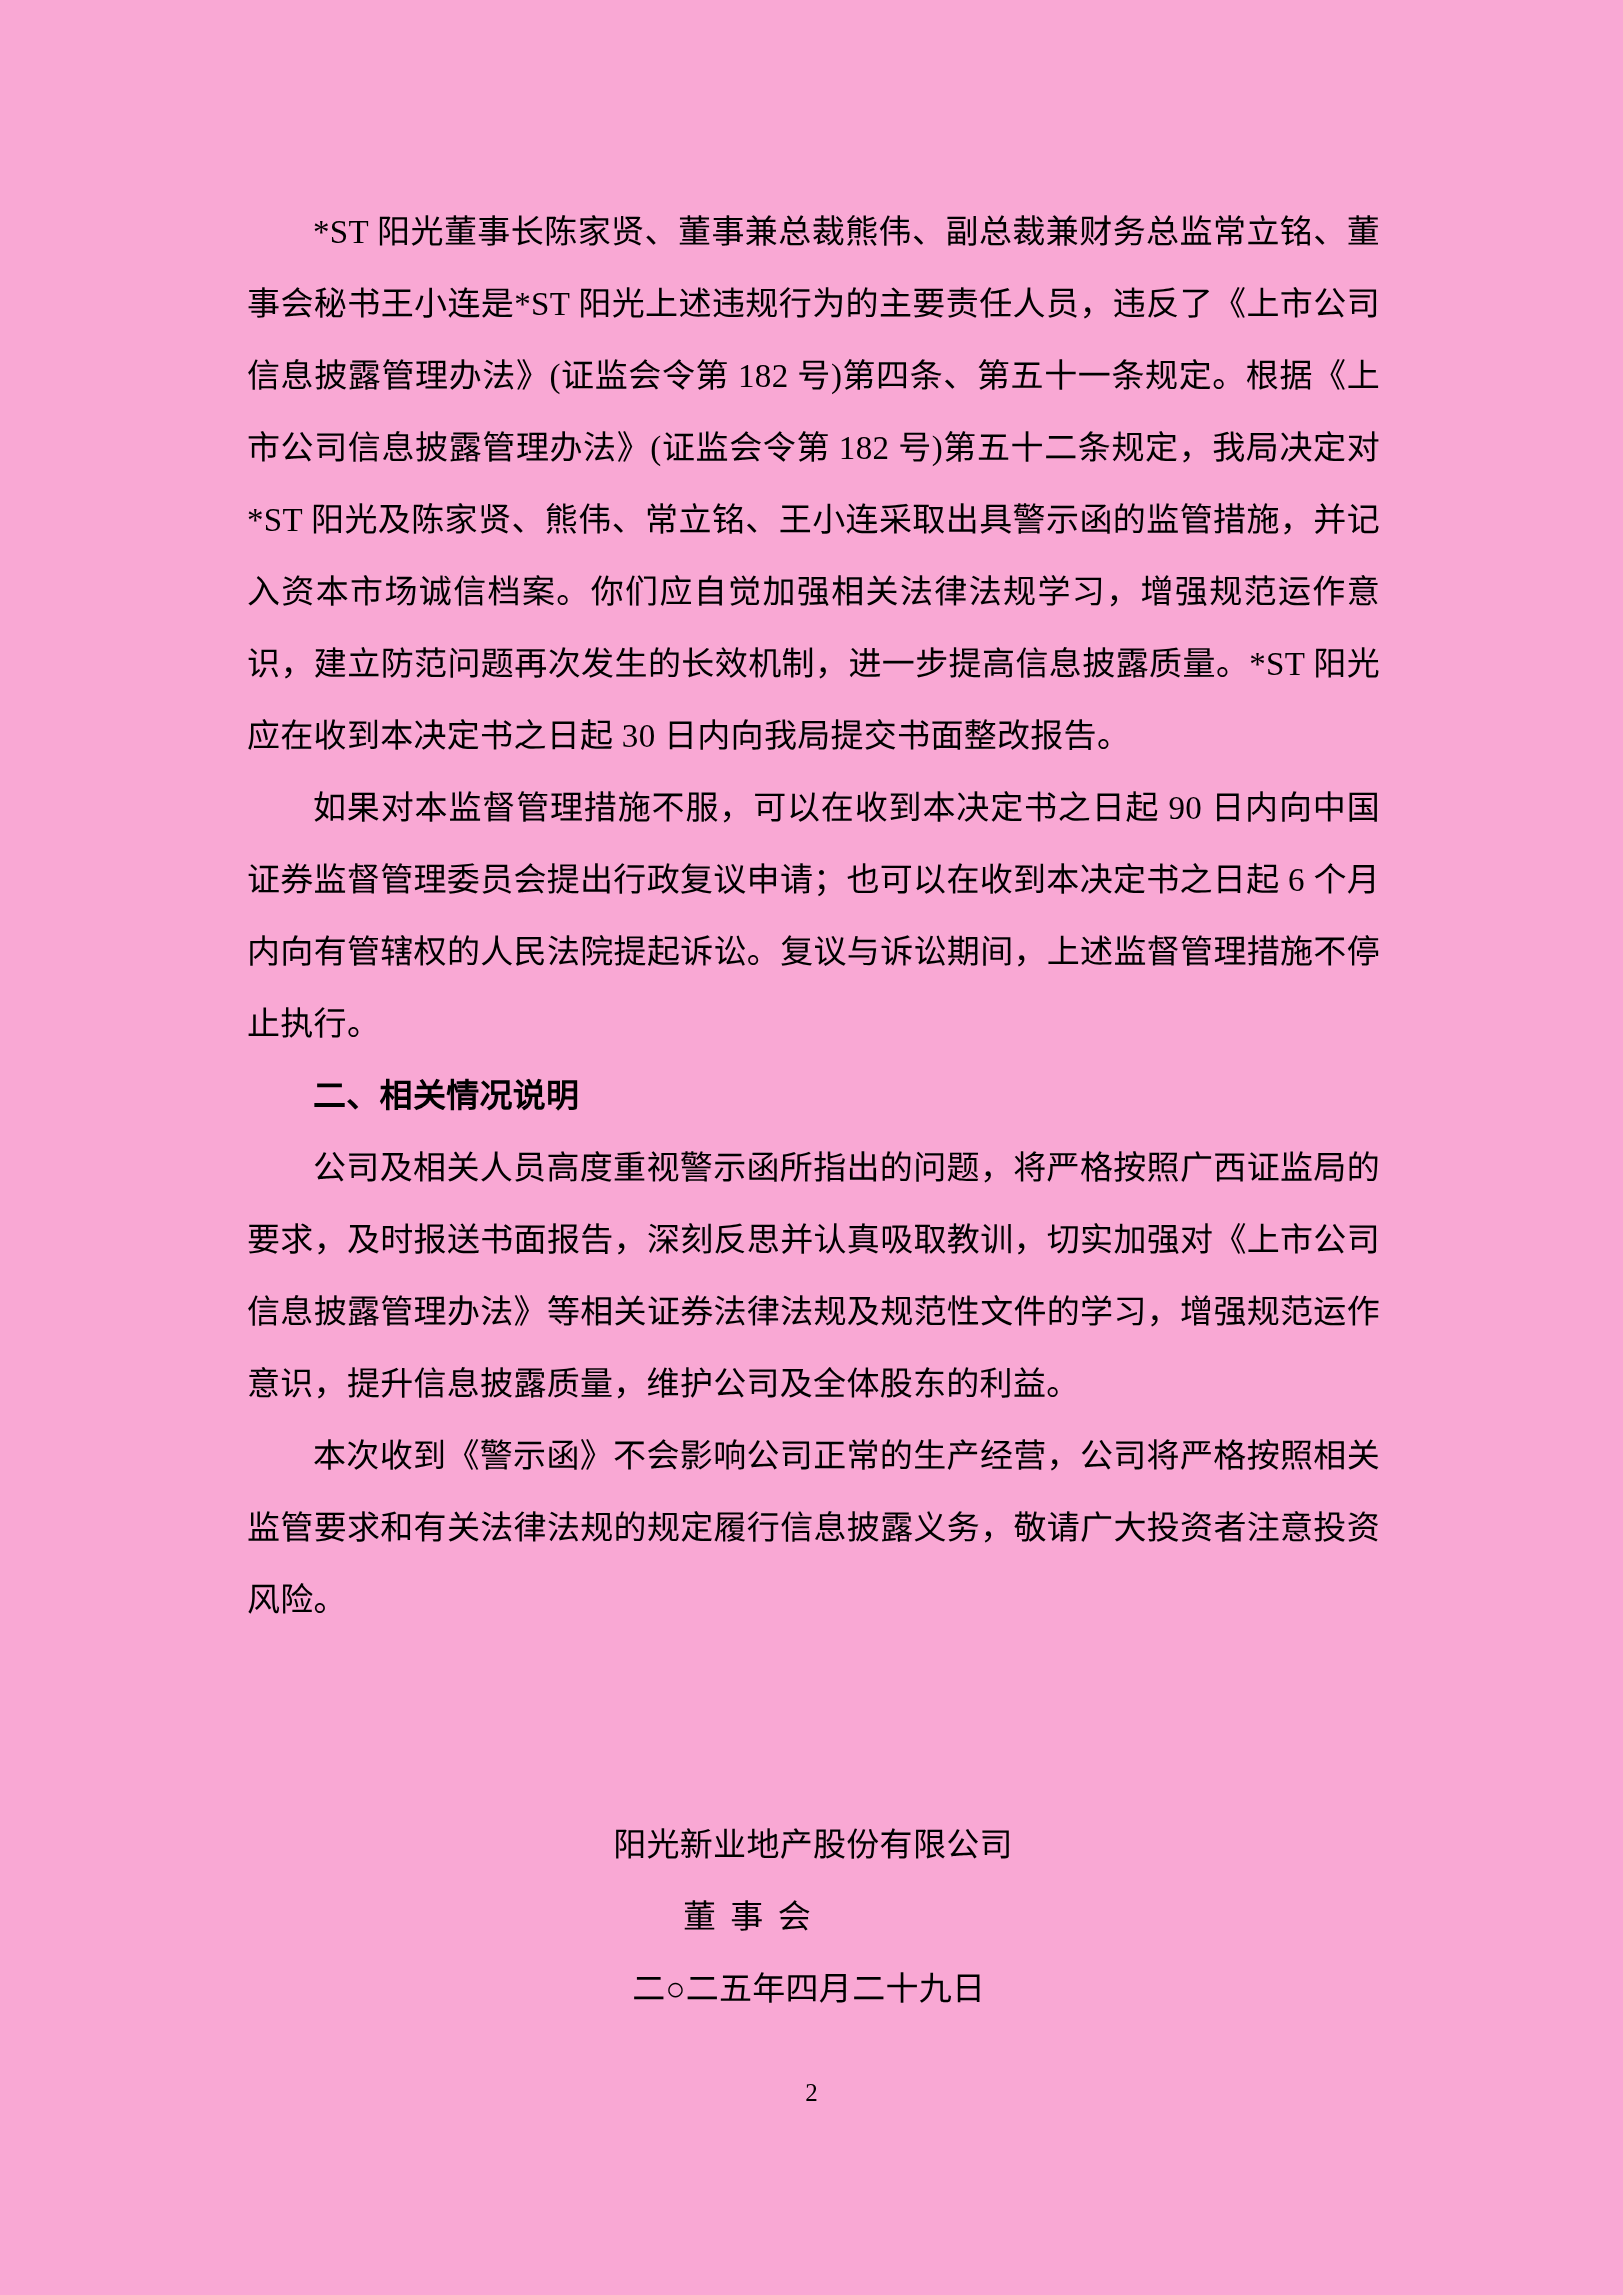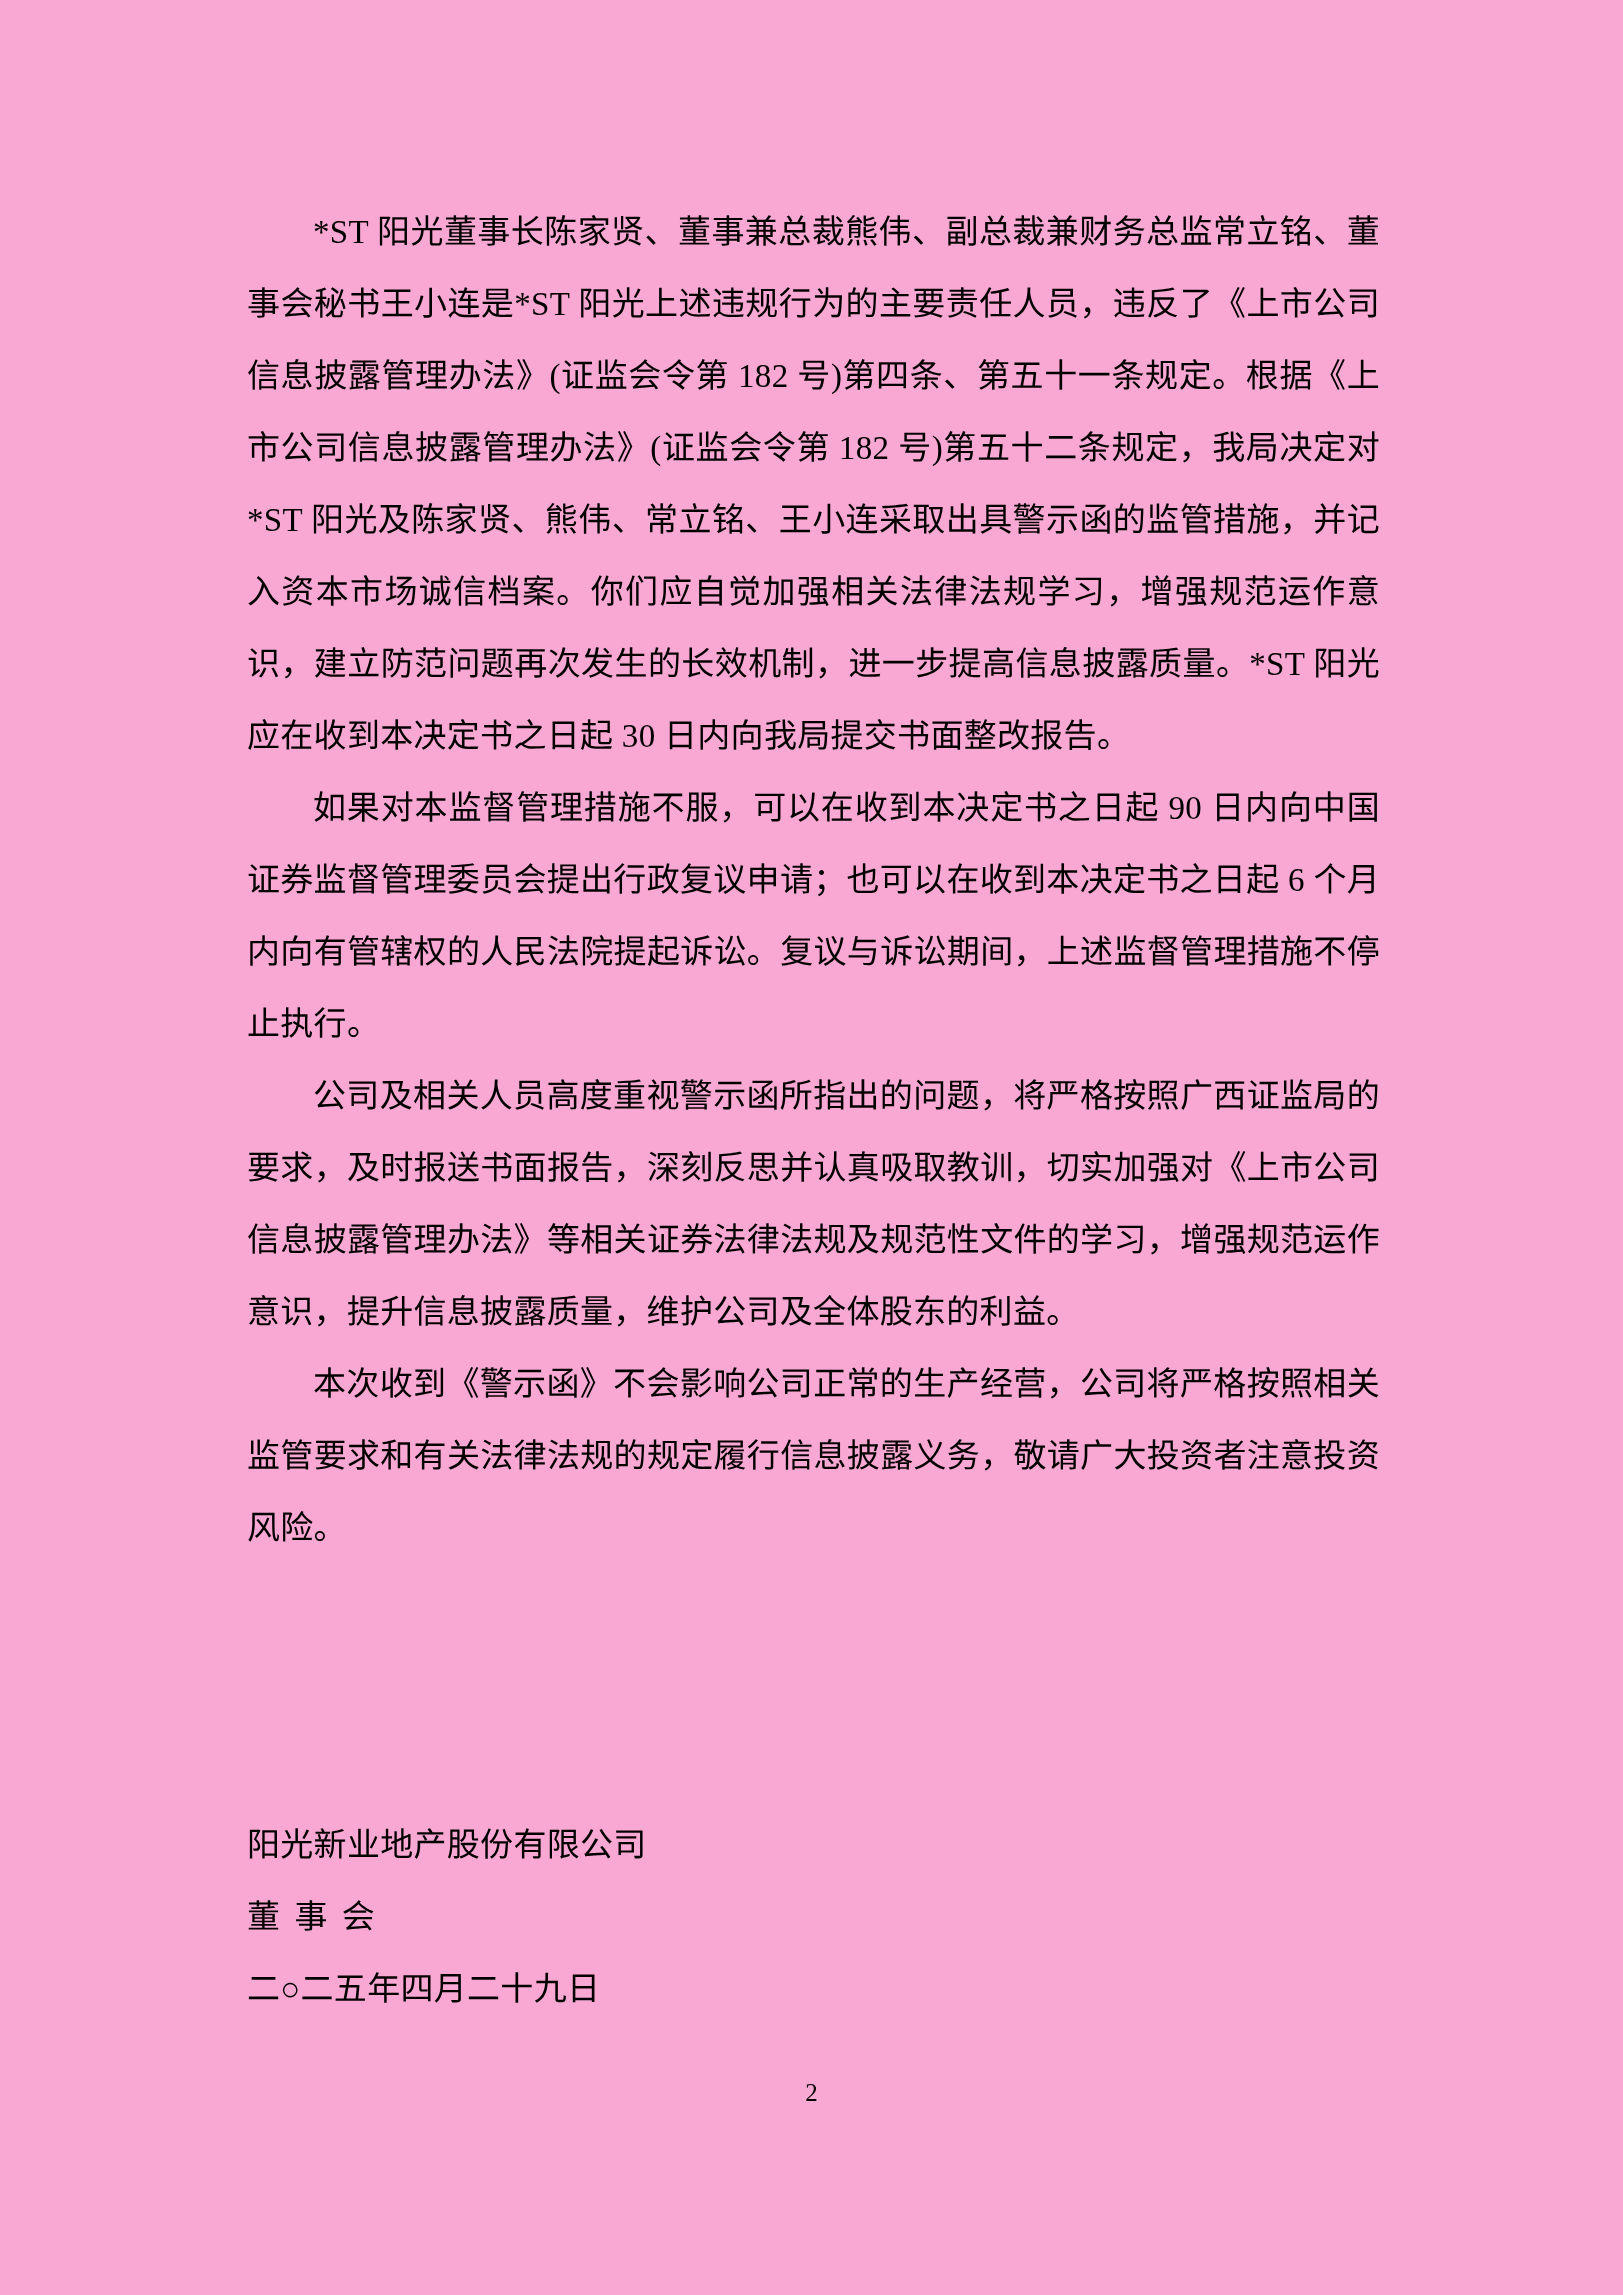--- a/index.html
+++ b/index.html
@@ -43,21 +43,21 @@
     font-weight: bold;
     text-indent: 66px;
     margin: 0;
     letter-spacing: 0.3px;
   }
   .sig-block {
     position: absolute;
     left: 247px;
     right: 244px;
     top: 1809px;
-    text-align: left;
+    text-align: center;
   }
   .sig-line {
     font-size: 33px;
     line-height: 72px;
     margin: 0;
     padding-right: 0px;
     letter-spacing: 0.3px;
   }
   .sig-company {
     padding-right: 0px;
@@ -84,20 +84,21 @@
 <body>
 
 <div class="page">
 
   <div class="content">
 
     <p class="para">*ST 阳光董事长陈家贤、董事兼总裁熊伟、副总裁兼财务总监常立铭、董事会秘书王小连是*ST 阳光上述违规行为的主要责任人员，违反了《上市公司信息披露管理办法》(证监会令第 182 号)第四条、第五十一条规定。根据《上市公司信息披露管理办法》(证监会令第 182 号)第五十二条规定，我局决定对*ST 阳光及陈家贤、熊伟、常立铭、王小连采取出具警示函的监管措施，并记入资本市场诚信档案。你们应自觉加强相关法律法规学习，增强规范运作意识，建立防范问题再次发生的长效机制，进一步提高信息披露质量。*ST 阳光应在收到本决定书之日起 30 日内向我局提交书面整改报告。</p>
 
     <p class="para">如果对本监督管理措施不服，可以在收到本决定书之日起 90 日内向中国证券监督管理委员会提出行政复议申请；也可以在收到本决定书之日起 6 个月内向有管辖权的人民法院提起诉讼。复议与诉讼期间，上述监督管理措施不停止执行。</p>
 
+    <p class="heading">二、相关情况说明</p>
 
     <p class="para">公司及相关人员高度重视警示函所指出的问题，将严格按照广西证监局的要求，及时报送书面报告，深刻反思并认真吸取教训，切实加强对《上市公司信息披露管理办法》等相关证券法律法规及规范性文件的学习，增强规范运作意识，提升信息披露质量，维护公司及全体股东的利益。</p>
 
     <p class="para">本次收到《警示函》不会影响公司正常的生产经营，公司将严格按照相关监管要求和有关法律法规的规定履行信息披露义务，敬请广大投资者注意投资风险。</p>
 
 
   </div>
 
   <div class="sig-block">
     <p class="sig-line sig-company">阳光新业地产股份有限公司</p>

